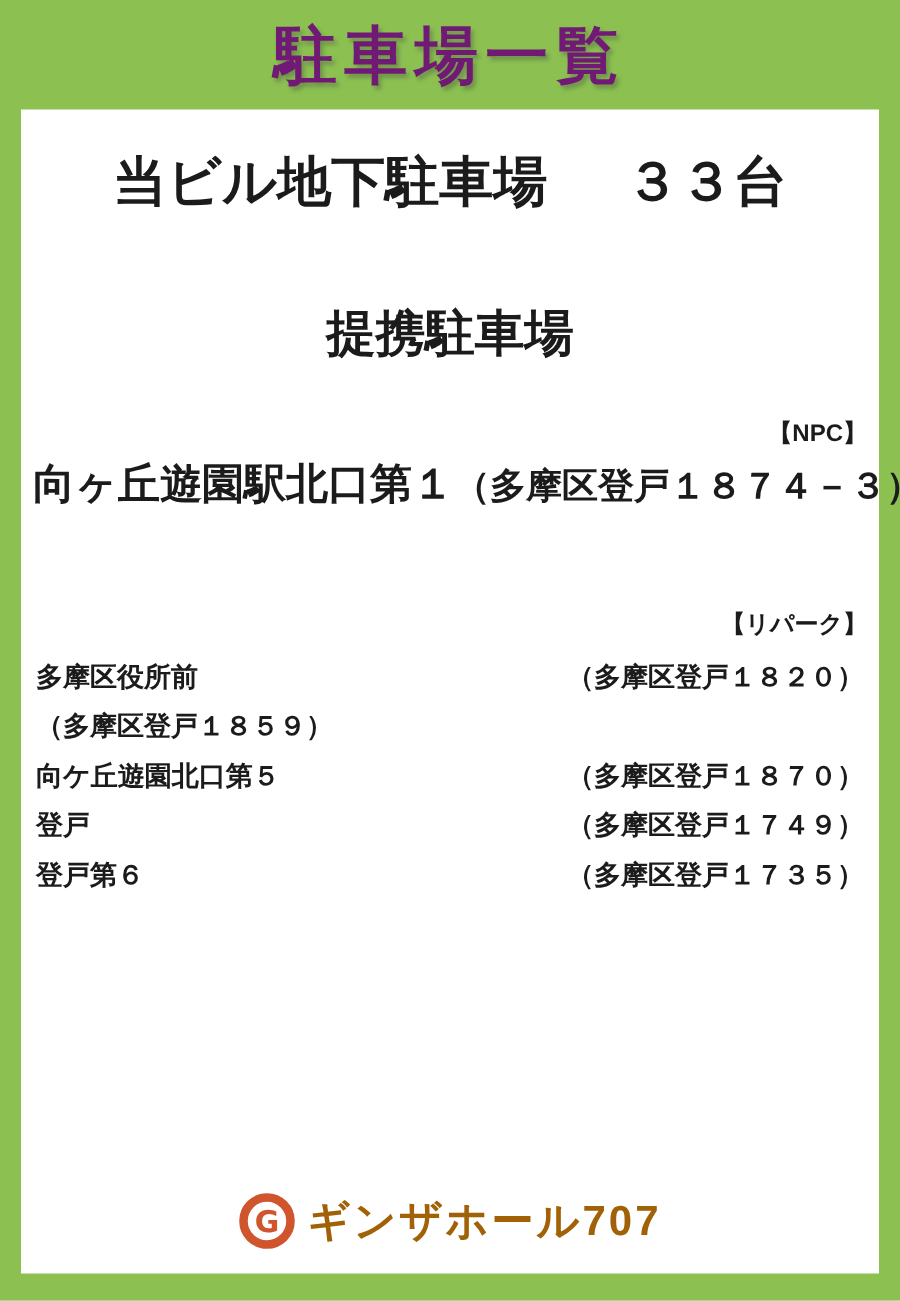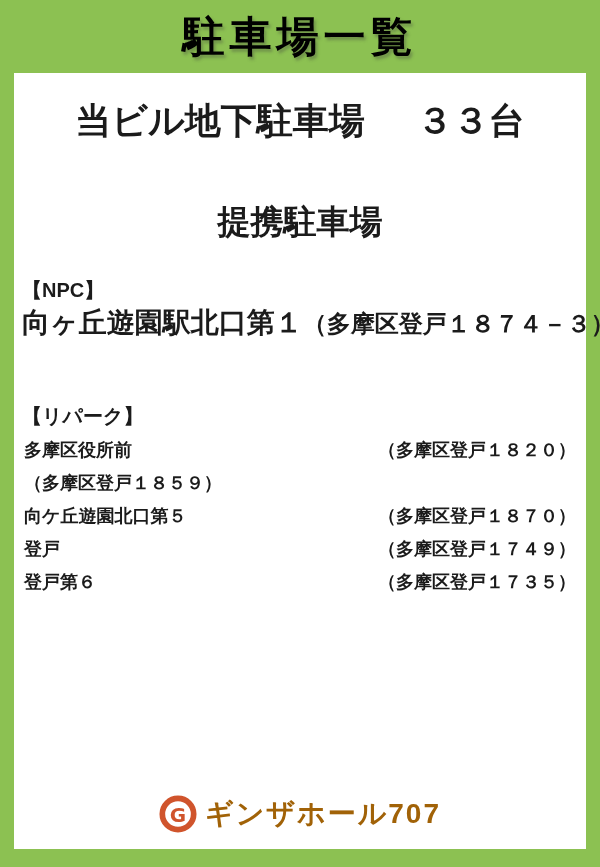--- a/index.html
+++ b/index.html
@@ -16,21 +16,21 @@
     flex-direction: column;
     overflow: hidden;
   }
   .header {
     height: 73px;
     display: flex;
     align-items: center;
     justify-content: center;
   }
   .page-title {
-    color: #000000;
+    color: #701a75;
     font-size: 42px;
     font-weight: 800;
     letter-spacing: 5px;
     text-shadow: 2px 3px 3px rgba(60,60,60,0.35);
   }
   .panel {
     flex: 1;
     margin: 0 14px 18px 14px;
     background: #ffffff;
     display: flex;
@@ -47,23 +47,23 @@
     font-size: 36px;
     font-weight: 800;
   }
   .partner-heading {
     margin-top: 54px;
     text-align: center;
     font-size: 33px;
     font-weight: 800;
   }
   .section-label {
-    text-align: left;
+    text-align: right;
     font-weight: 800;
-    font-size: 20px;
+    font-size: 16px;
     line-height: 30px;
   }
   .section-npc { margin-top: 30px; }
   .npc-row {
     text-align: center;
     white-space: nowrap;
     line-height: 36px;
   }
   .npc-row .name { font-size: 28px; font-weight: 800; }
   .npc-row .addr { font-size: 24px; font-weight: 800; }

